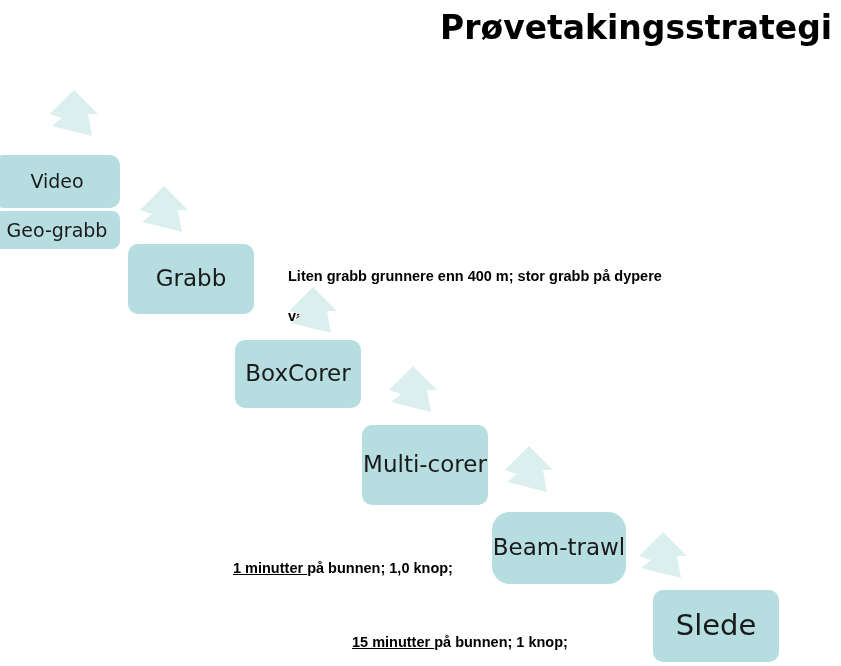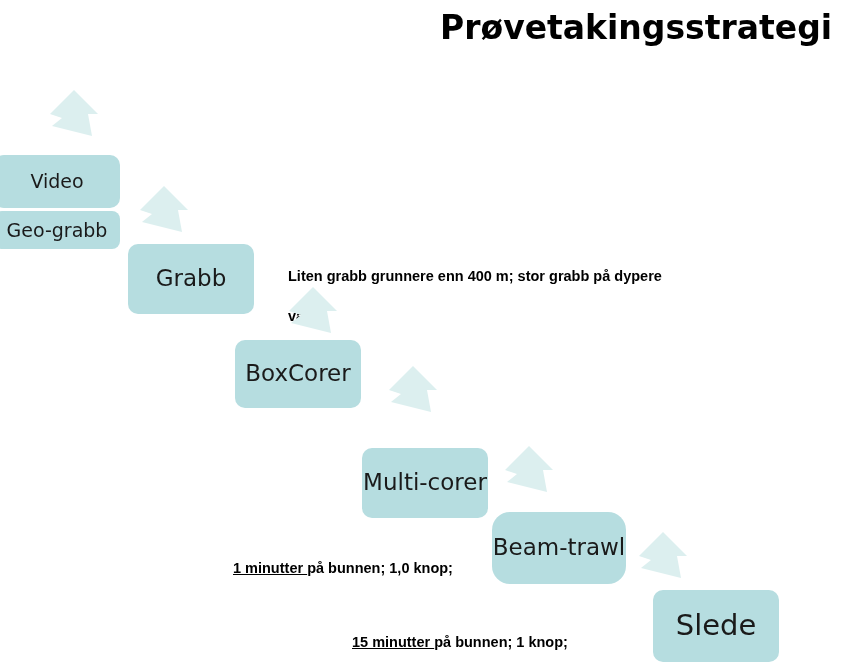--- a/index.html
+++ b/index.html
@@ -112,21 +112,21 @@
   <div class="node-box" style="left:235px; top:340px; width:126px; height:68px; border-radius:10px;">
     <span class="node-label" style="font-size:23px;">BoxCorer</span>
   </div>
 
   <div class="arrow" style="left:383px; top:360px; width:56px; height:58px;">
     <svg width="56" height="58" viewBox="0 0 56 58">
       <polygon points="6,30 30,6 54,30 44,30 48,52 8,42 18,34" fill="#dcefef"></polygon>
     </svg>
   </div>
 
-  <div class="node-box" style="left:362px; top:425px; width:126px; height:70px; border-radius:10px;margin-top:23px;">
+  <div class="node-box" style="left:362px; top:425px; width:126px; height:80px; border-radius:10px;">
     <span class="node-label" style="font-size:23px;">Multi-corer</span>
   </div>
 
   <div class="arrow" style="left:499px; top:440px; width:56px; height:58px;">
     <svg width="56" height="58" viewBox="0 0 56 58">
       <polygon points="6,30 30,6 54,30 44,30 48,52 8,42 18,34" fill="#dcefef"></polygon>
     </svg>
   </div>
 
   <div class="note" style="left:233px; top:538px; width:270px;">

